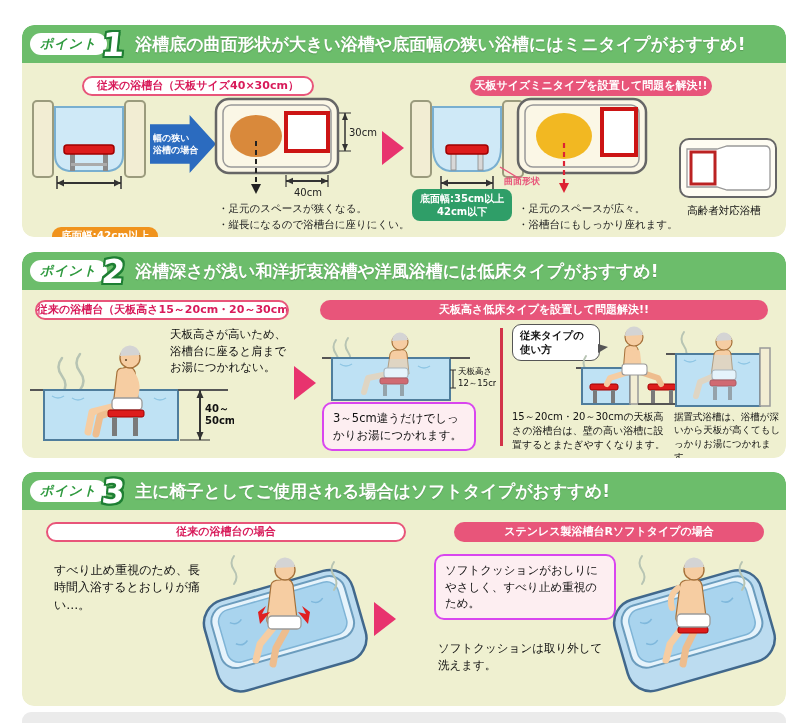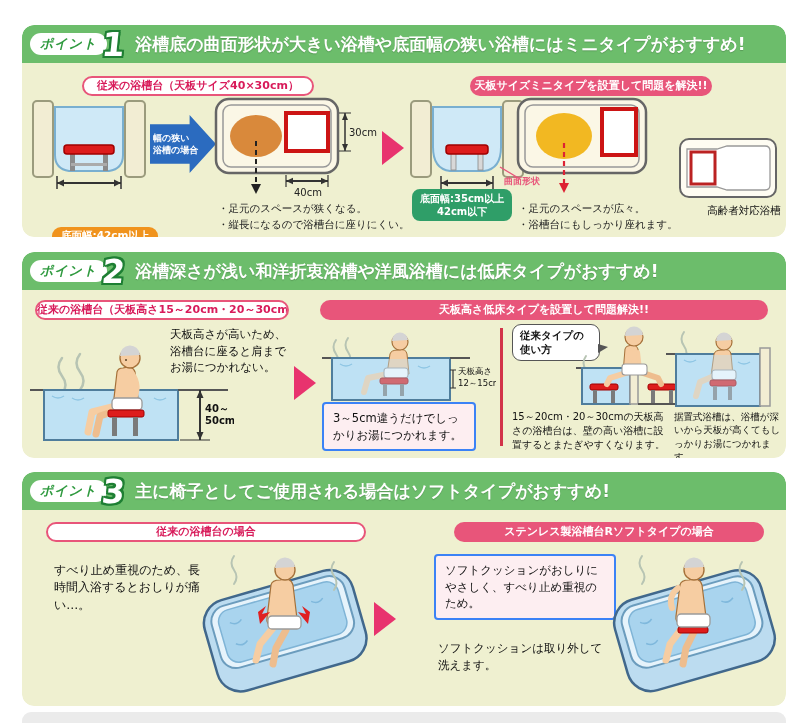--- a/index.html
+++ b/index.html
@@ -51,21 +51,21 @@
     clip-path:polygon(0 16%,60% 16%,60% 0,100% 50%,60% 100%,60% 84%,0 84%);
     color:#fff;font-size:9px;font-weight:bold;display:flex;flex-direction:column;
     justify-content:center;padding-left:3px;box-sizing:border-box;line-height:1.35;
   }
   .pink-arrow{width:22px;height:34px;background:#e8336e;clip-path:polygon(0 0,100% 50%,0 100%);}
   .bullets{font-size:10.5px;color:#222;line-height:1.5;}
   .note-text{font-size:11px;color:#111;line-height:1.45;}
   .caption{font-size:10.5px;color:#111;text-align:center;}
   .desc{font-size:11.5px;color:#111;line-height:1.45;}
   .callout{
-    background:#fdeef1;border:2px solid #3b82f6;border-radius:4px;
+    background:#fdeef1;border:2px solid #d946ef;border-radius:10px;
     padding:6px 9px;font-size:11.5px;color:#111;line-height:1.45;box-sizing:border-box;
   }
   .bubble{
     background:#fff;border:1.5px solid #555;border-radius:9px;padding:4px 7px;
     font-size:10.5px;font-weight:bold;color:#111;line-height:1.3;position:relative;
   }
   .bubble::after{
     content:"";position:absolute;right:-9px;top:55%;width:0;height:0;
     border-top:3px solid transparent;border-bottom:6px solid transparent;border-left:10px solid #555;
   }
@@ -175,21 +175,21 @@
       <div class="bullets abs" style="left:496px;top:138px;width:175px;">
         <div>・足元のスペースが広々。</div>
         <div>・浴槽台にもしっかり座れます。</div>
       </div>
 
       <svg class="abs" style="left:656px;top:74px;" width="100" height="62" viewBox="0 0 100 62">
         <rect x="2" y="2" width="96" height="58" rx="9" fill="#fefcf2" stroke="#666" stroke-width="2"></rect>
         <path d="M9,12 h30 l10,-3 h38 q5,0 5,5 v34 q0,5 -5,5 h-38 l-10,-3 h-30 z" fill="#fff" stroke="#999" stroke-width="1.3"></path>
         <rect x="13" y="15" width="24" height="32" fill="#fff" stroke="#bb2222" stroke-width="3"></rect>
       </svg>
-      <div class="caption abs" style="left:668px;top:141px;width:108px;">高齢者対応浴槽</div>
+      <div class="caption abs" style="left:648px;top:141px;width:108px;">高齢者対応浴槽</div>
     </div>
   </section>
 
   <div class="gap1"></div>
 
   <section class="sec">
     <div class="sec-header">
       <div class="point-badge">
         <span class="point-pill">ポイント</span>
         <span class="point-num">2</span>
@@ -309,21 +309,21 @@
   <section class="sec">
     <div class="sec-header">
       <div class="point-badge">
         <span class="point-pill">ポイント</span>
         <span class="point-num">3</span>
       </div>
       <h2 class="sec-title">主に椅子としてご使用される場合はソフトタイプがおすすめ!</h2>
     </div>
     <div class="sec-body s3-b">
 
-      <div class="pill pill-outline abs" style="left:24px;top:12px;width:320px;">従来の浴槽台の場合</div>
+      <div class="pill pill-outline abs" style="left:24px;top:12px;width:360px;">従来の浴槽台の場合</div>
 
       <div class="desc abs" style="left:32px;top:52px;width:156px;font-size:12px;">すべり止め重視のため、長時間入浴するとおしりが痛い…。</div>
 
       <svg class="abs" style="left:166px;top:28px;" width="190" height="162" viewBox="0 0 190 162">
         <g transform="rotate(-16 95 85)">
           <rect x="18" y="46" width="154" height="94" rx="24" fill="#bcdcf0" stroke="#41688c" stroke-width="2.5"></rect>
           <rect x="26" y="52" width="138" height="64" rx="16" fill="#e6f3fb" stroke="#6b9cbd" stroke-width="2"></rect>
           <rect x="33" y="57" width="124" height="54" rx="12" fill="#a9d4ee" stroke="#7fb4d6" stroke-width="1.5"></rect>
           <path d="M44,70 q6,5 12,0 M44,92 q6,5 12,0 M128,72 q6,5 12,0" fill="none" stroke="#7fb8dc" stroke-width="1.5"></path>
         </g>

